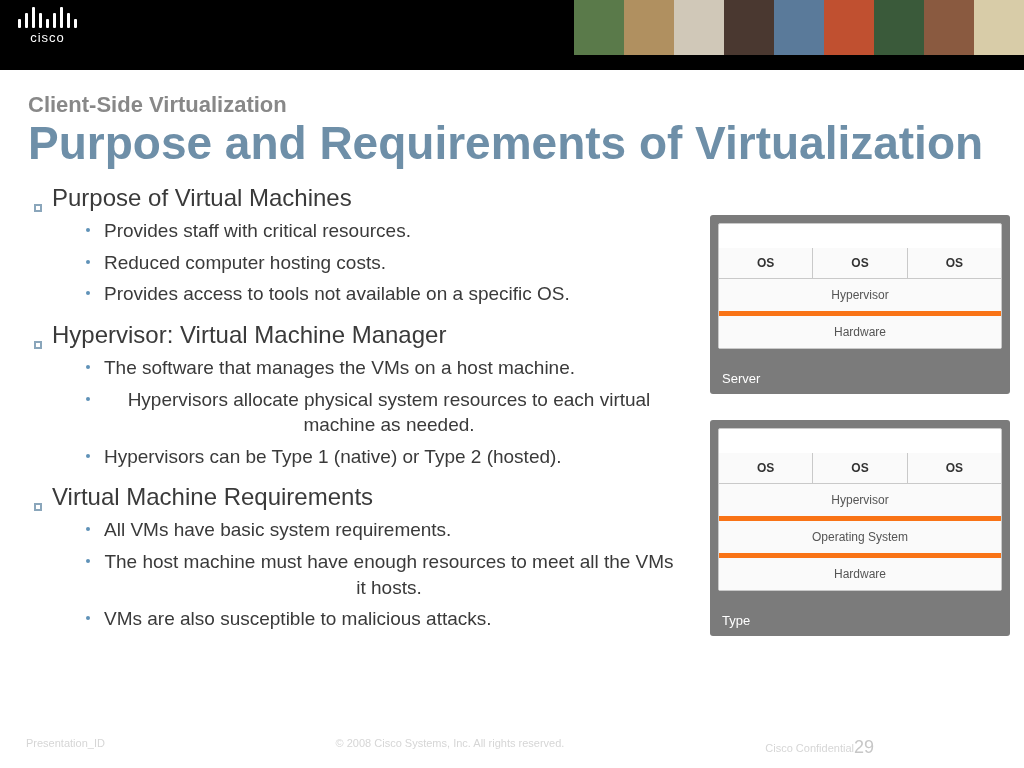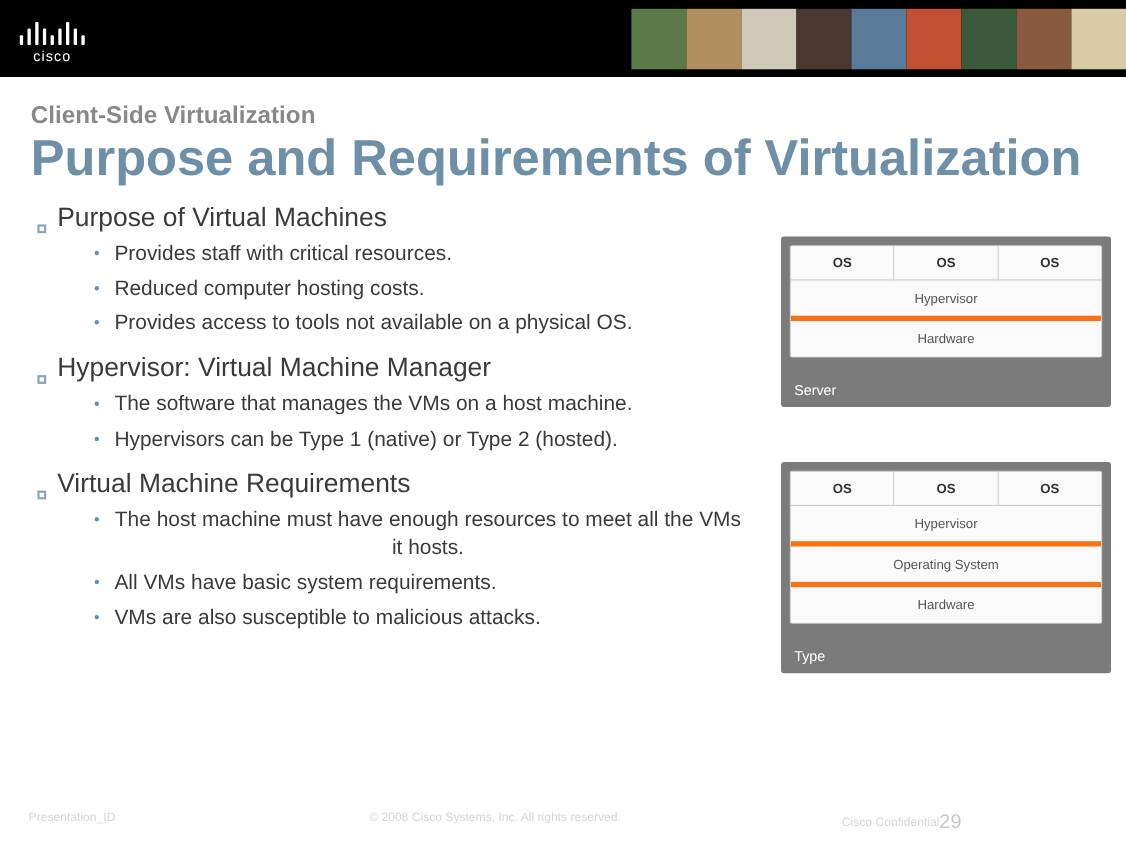--- a/index.html
+++ b/index.html
@@ -1,17 +1,17 @@
 <!DOCTYPE html>
 <html><head>
 <meta charset="utf-8">
 <style>
   * { margin: 0; padding: 0; box-sizing: border-box; }
   body { width: 1024px; height: 768px; font-family: Arial, Helvetica, sans-serif; background: #fff; position: relative; overflow: hidden; }
-  .topbar { width: 1024px; height: 70px; background: #000; display: flex; align-items: center; }
+  .topbar { width: 1024px; height: 70px; background: #000; display: flex; align-items: flex-start; }
   .logo-wrap { display: flex; flex-direction: column; align-items: center; padding-left: 18px; padding-top: 4px; }
   .cisco-bridge { display: flex; gap: 4px; align-items: flex-end; height: 24px; }
   .bar { width: 3px; background: #fff; border-radius: 1px; }
   .logo-text { color: #fff; font-size: 13px; letter-spacing: 1px; margin-top: 2px; font-weight: 400; }
   .spacer { flex: 1; }
   .photo-strip { height: 55px; width: 450px; display: flex; align-items: stretch; }
   .pstripe { flex: 1; }
   .subtitle { color: #888; font-size: 22px; font-weight: 600; padding: 22px 0 0 28px; }
   .title { color: #6e8fa8; font-size: 46px; font-weight: 600; padding: 0 0 0 28px; line-height: 1.1; }
   .content { position: absolute; top: 170px; left: 34px; width: 640px; }
@@ -19,21 +19,21 @@
   .sq { width: 8px; height: 8px; background: #fff; border: 2px solid #8aa6bb; margin-top: 8px; margin-right: 10px; flex: 0 0 auto; }
   .section-title { font-size: 24px; color: #3a3a3a; font-weight: 400; }
   .sublist { margin-left: 52px; }
   .subitem { display: flex; align-items: flex-start; margin-bottom: 6px; }
   .dot { width: 4px; height: 4px; border-radius: 50%; background: #5f92b8; margin-top: 10px; margin-right: 14px; flex: 0 0 auto; }
   .subtext { font-size: 19px; color: #3a3a3a; line-height: 1.35; text-align: center; }
   .diagram { position: absolute; right: 14px; background: #7b7b7b; border-radius: 3px; padding: 8px; }
   .diagram.server { top: 215px; width: 300px; }
   .diagram.host { top: 420px; width: 300px; }
   .diag-inner { background: #fff; border: 1px solid #c9c9c9; border-radius: 2px; }
-  .row3 { display: flex; }
+  .row3 { display: flex; margin-top: 24px; }
   .cell { flex: 1; text-align: center; padding: 8px 0; font-size: 12px; font-weight: 600; color: #333; border-right: 1px solid #c9c9c9; border-bottom: 1px solid #c9c9c9; background: #fafafa; }
   .cell:last-child { border-right: none; }
   .full { text-align: center; padding: 9px 0; font-size: 12px; color: #555; border-bottom: 5px solid #f97316; background: #fafafa; }
   .full:last-child { border-bottom: none; }
   .diag-label { color: #fff; font-size: 13px; padding: 22px 2px 0 4px; font-weight: 500; }
   .footer { position: absolute; bottom: 10px; width: 900px; display: flex; justify-content: space-between; padding: 0 26px; color: #d6d6d6; font-size: 11px; }
   .footer-center { position: absolute; left: 50%; transform: translateX(-50%); }
   .page-num { color: #c7c7c7; font-size: 18px; }
 </style>
 </head>
@@ -81,51 +81,55 @@
     <div class="subitem">
         <div class="dot"></div>
         <div class="subtext">Provides staff with critical resources.</div>
       </div>
     <div class="subitem">
         <div class="dot"></div>
         <div class="subtext">Reduced computer hosting costs.</div>
       </div>
     <div class="subitem">
         <div class="dot"></div>
-        <div class="subtext">Provides access to tools not available on a physical OS.</div>
+        <div class="subtext">Provides access to tools not available on a specific OS.</div>
       </div>
   </div>
 
   <div class="section-head">
     <div class="sq"></div>
     <div class="section-title">Hypervisor: Virtual Machine Manager</div>
   </div>
   <div class="sublist">
     <div class="subitem">
         <div class="dot"></div>
         <div class="subtext">The software that manages the VMs on a host machine.</div>
       </div>
     <div class="subitem">
         <div class="dot"></div>
+        <div class="subtext">Hypervisors allocate physical system resources to each virtual machine as needed.</div>
+      </div>
+    <div class="subitem">
+        <div class="dot"></div>
         <div class="subtext">Hypervisors can be Type 1 (native) or Type 2 (hosted).</div>
       </div>
   </div>
 
   <div class="section-head">
     <div class="sq"></div>
     <div class="section-title">Virtual Machine Requirements</div>
   </div>
   <div class="sublist">
     <div class="subitem">
         <div class="dot"></div>
-        <div class="subtext">The host machine must have enough resources to meet all the VMs it hosts.</div>
+        <div class="subtext">All VMs have basic system requirements.</div>
       </div>
     <div class="subitem">
         <div class="dot"></div>
-        <div class="subtext">All VMs have basic system requirements.</div>
+        <div class="subtext">The host machine must have enough resources to meet all the VMs it hosts.</div>
       </div>
     <div class="subitem">
         <div class="dot"></div>
         <div class="subtext">VMs are also susceptible to malicious attacks.</div>
       </div>
   </div>
 
 </div>
 
 <div class="diagram server">

